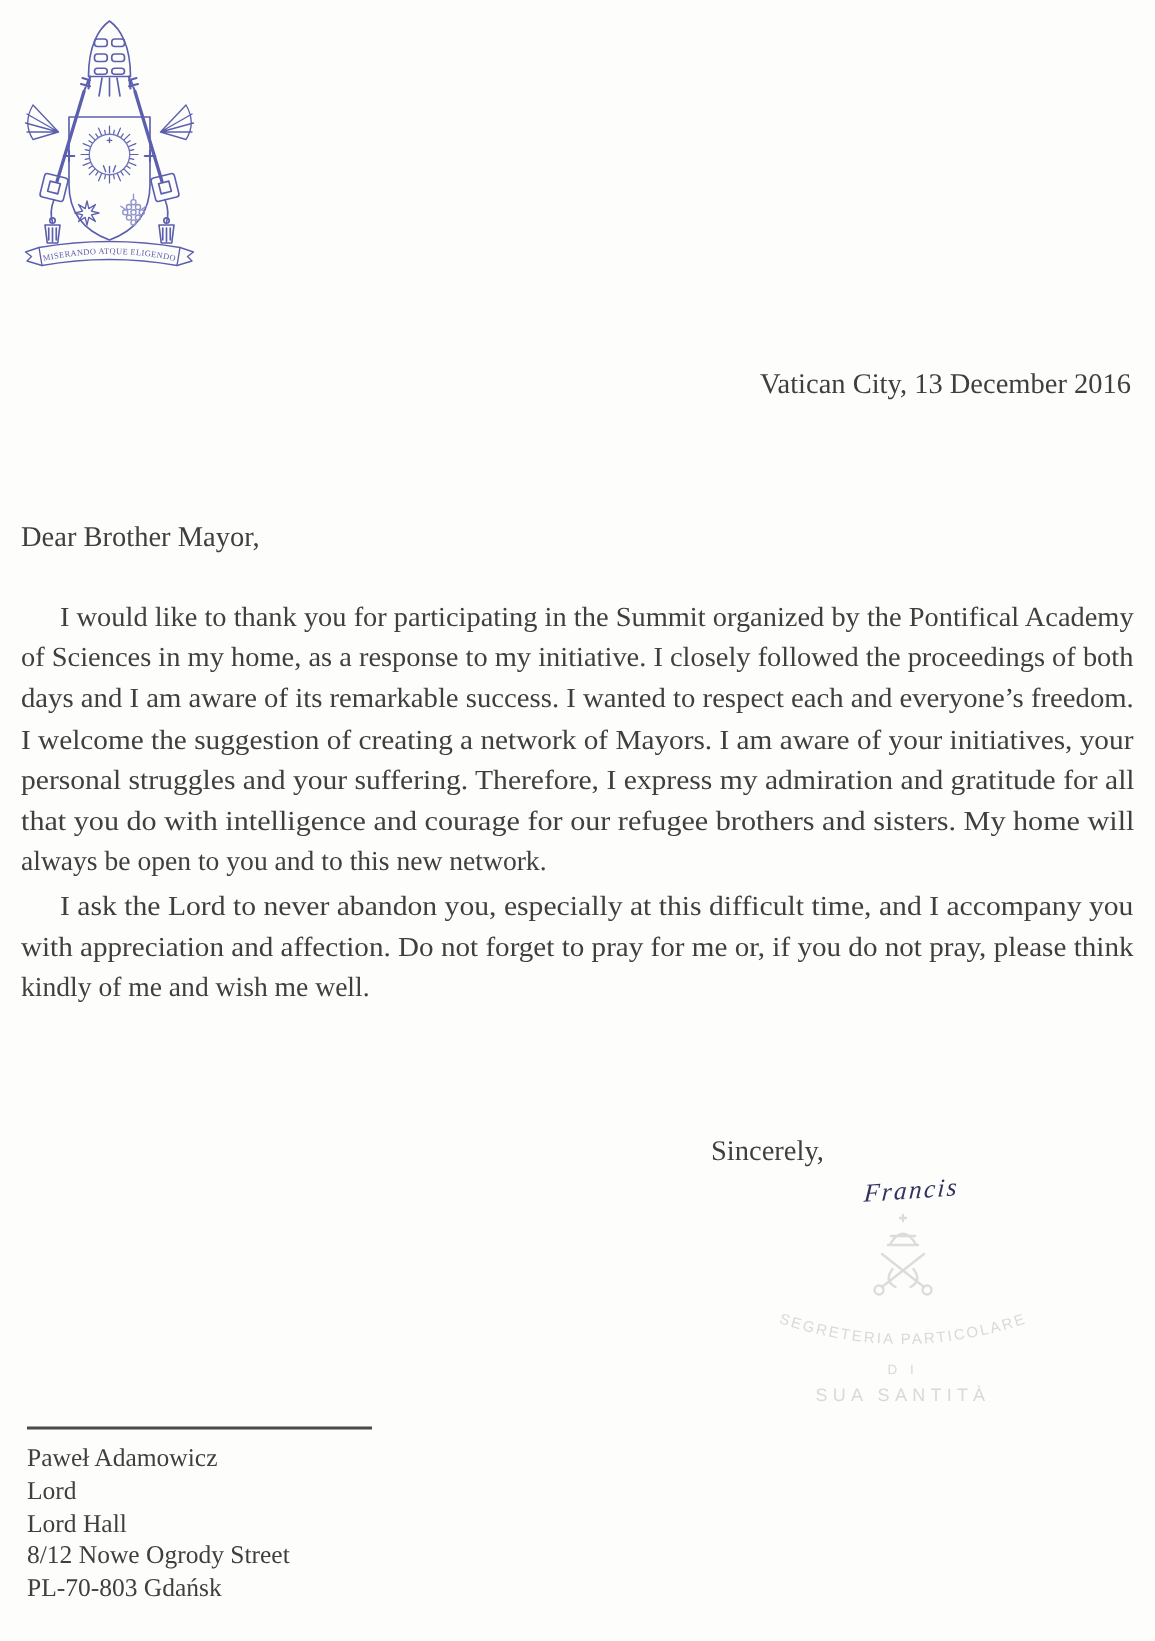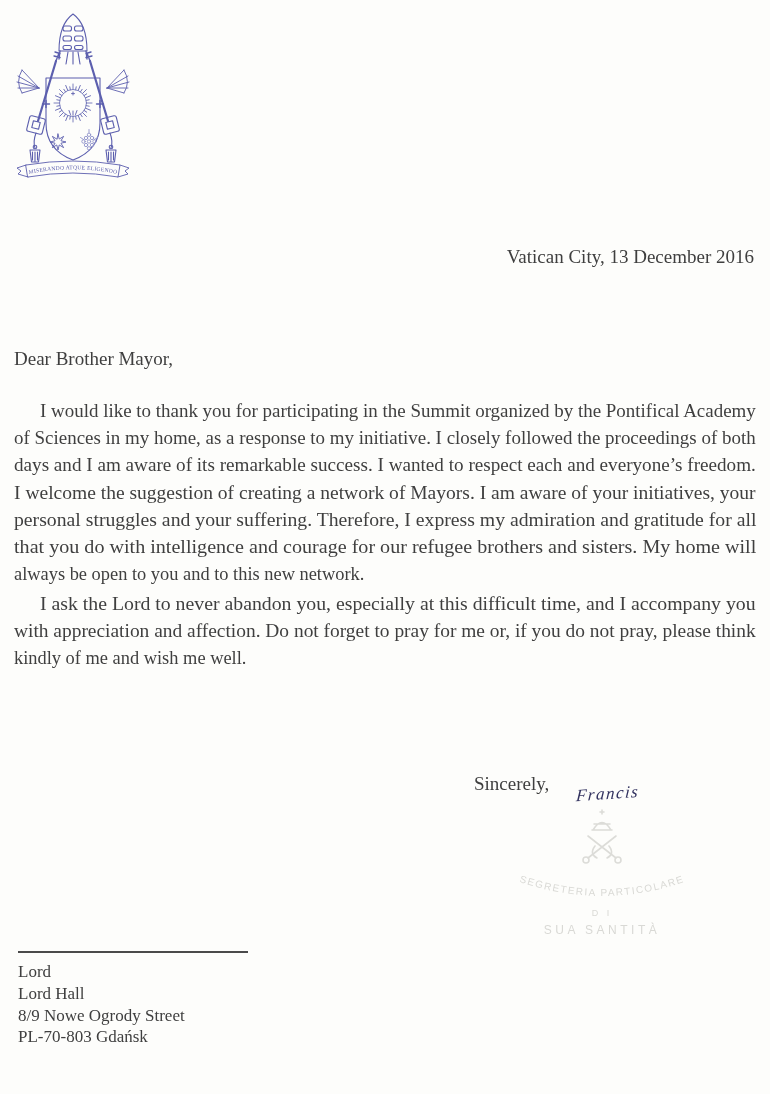--- a/index.html
+++ b/index.html
@@ -8,21 +8,21 @@
     font-family:"Liberation Serif","DejaVu Serif",serif;color:#3f3f3f;overflow:hidden;
   }
   .crest{position:absolute;left:13px;top:11px;width:120px;height:180px;}
   .dateline{position:absolute;top:246px;right:16px;font-size:19px;white-space:nowrap;}
   .salutation{position:absolute;left:14px;top:348px;font-size:19px;white-space:nowrap;}
   .para{position:absolute;left:14px;width:742px;font-size:18.4px;}
   #para1{top:398px;} #para2{top:591px;}
   .jline{height:27.2px;line-height:27.2px;white-space:nowrap;overflow:visible;}
   .jline.first{padding-left:26px;}
   .jline .fit{display:inline-block;transform-origin:0 60%;}
-  .closing{position:absolute;left:474px;top:757px;font-size:19px;white-space:nowrap;margin-top:16px;}
+  .closing{position:absolute;left:474px;top:757px;font-size:19px;white-space:nowrap;}
   .signature{
     position:absolute;left:576px;top:784px;font-size:17px;font-style:italic;
     letter-spacing:1.5px;transform:rotate(-4deg) skewX(-8deg);white-space:nowrap;
   }
   .stamp{position:absolute;left:500px;top:806px;}
   .stamp text{font-family:"Liberation Sans","DejaVu Sans",sans-serif;}
   .footer{position:absolute;left:18px;top:951px;width:320px;}
   .footer-rule{width:230px;border-top:2px solid #4a4a4a;margin:0 0 8px 0;}
   .addr-line{font-size:17px;line-height:21.8px;white-space:nowrap;}
   svg text{stroke:none;}
@@ -173,20 +173,21 @@
     <text font-size="10" fill="#d9d9d5" letter-spacing="1.5">
       <textPath href="#stamparc" startOffset="50%" text-anchor="middle">SEGRETERIA PARTICOLARE</textPath>
     </text>
     <text x="102" y="110" font-size="9" fill="#d9d9d5" letter-spacing="3" text-anchor="middle">D I</text>
     <text x="102" y="128" font-size="12" fill="#d9d9d5" letter-spacing="3.5" text-anchor="middle">SUA SANTITÀ</text>
   </svg>
 
   <div class="footer">
     <div class="footer-rule"></div>
     <div>
+        <div class="addr-line first"><span class="fit">Paweł Adamowicz</span></div>
         <div class="addr-line"><span class="fit">Lord</span></div>
         <div class="addr-line"><span class="fit">Lord Hall</span></div>
-        <div class="addr-line"><span class="fit">8/9 Nowe Ogrody Street</span></div>
+        <div class="addr-line"><span class="fit">8/12 Nowe Ogrody Street</span></div>
         <div class="addr-line"><span class="fit">PL-70-803 Gdańsk</span></div>
       </div>
   </div>
 
 </div>
 
 </body></html>

